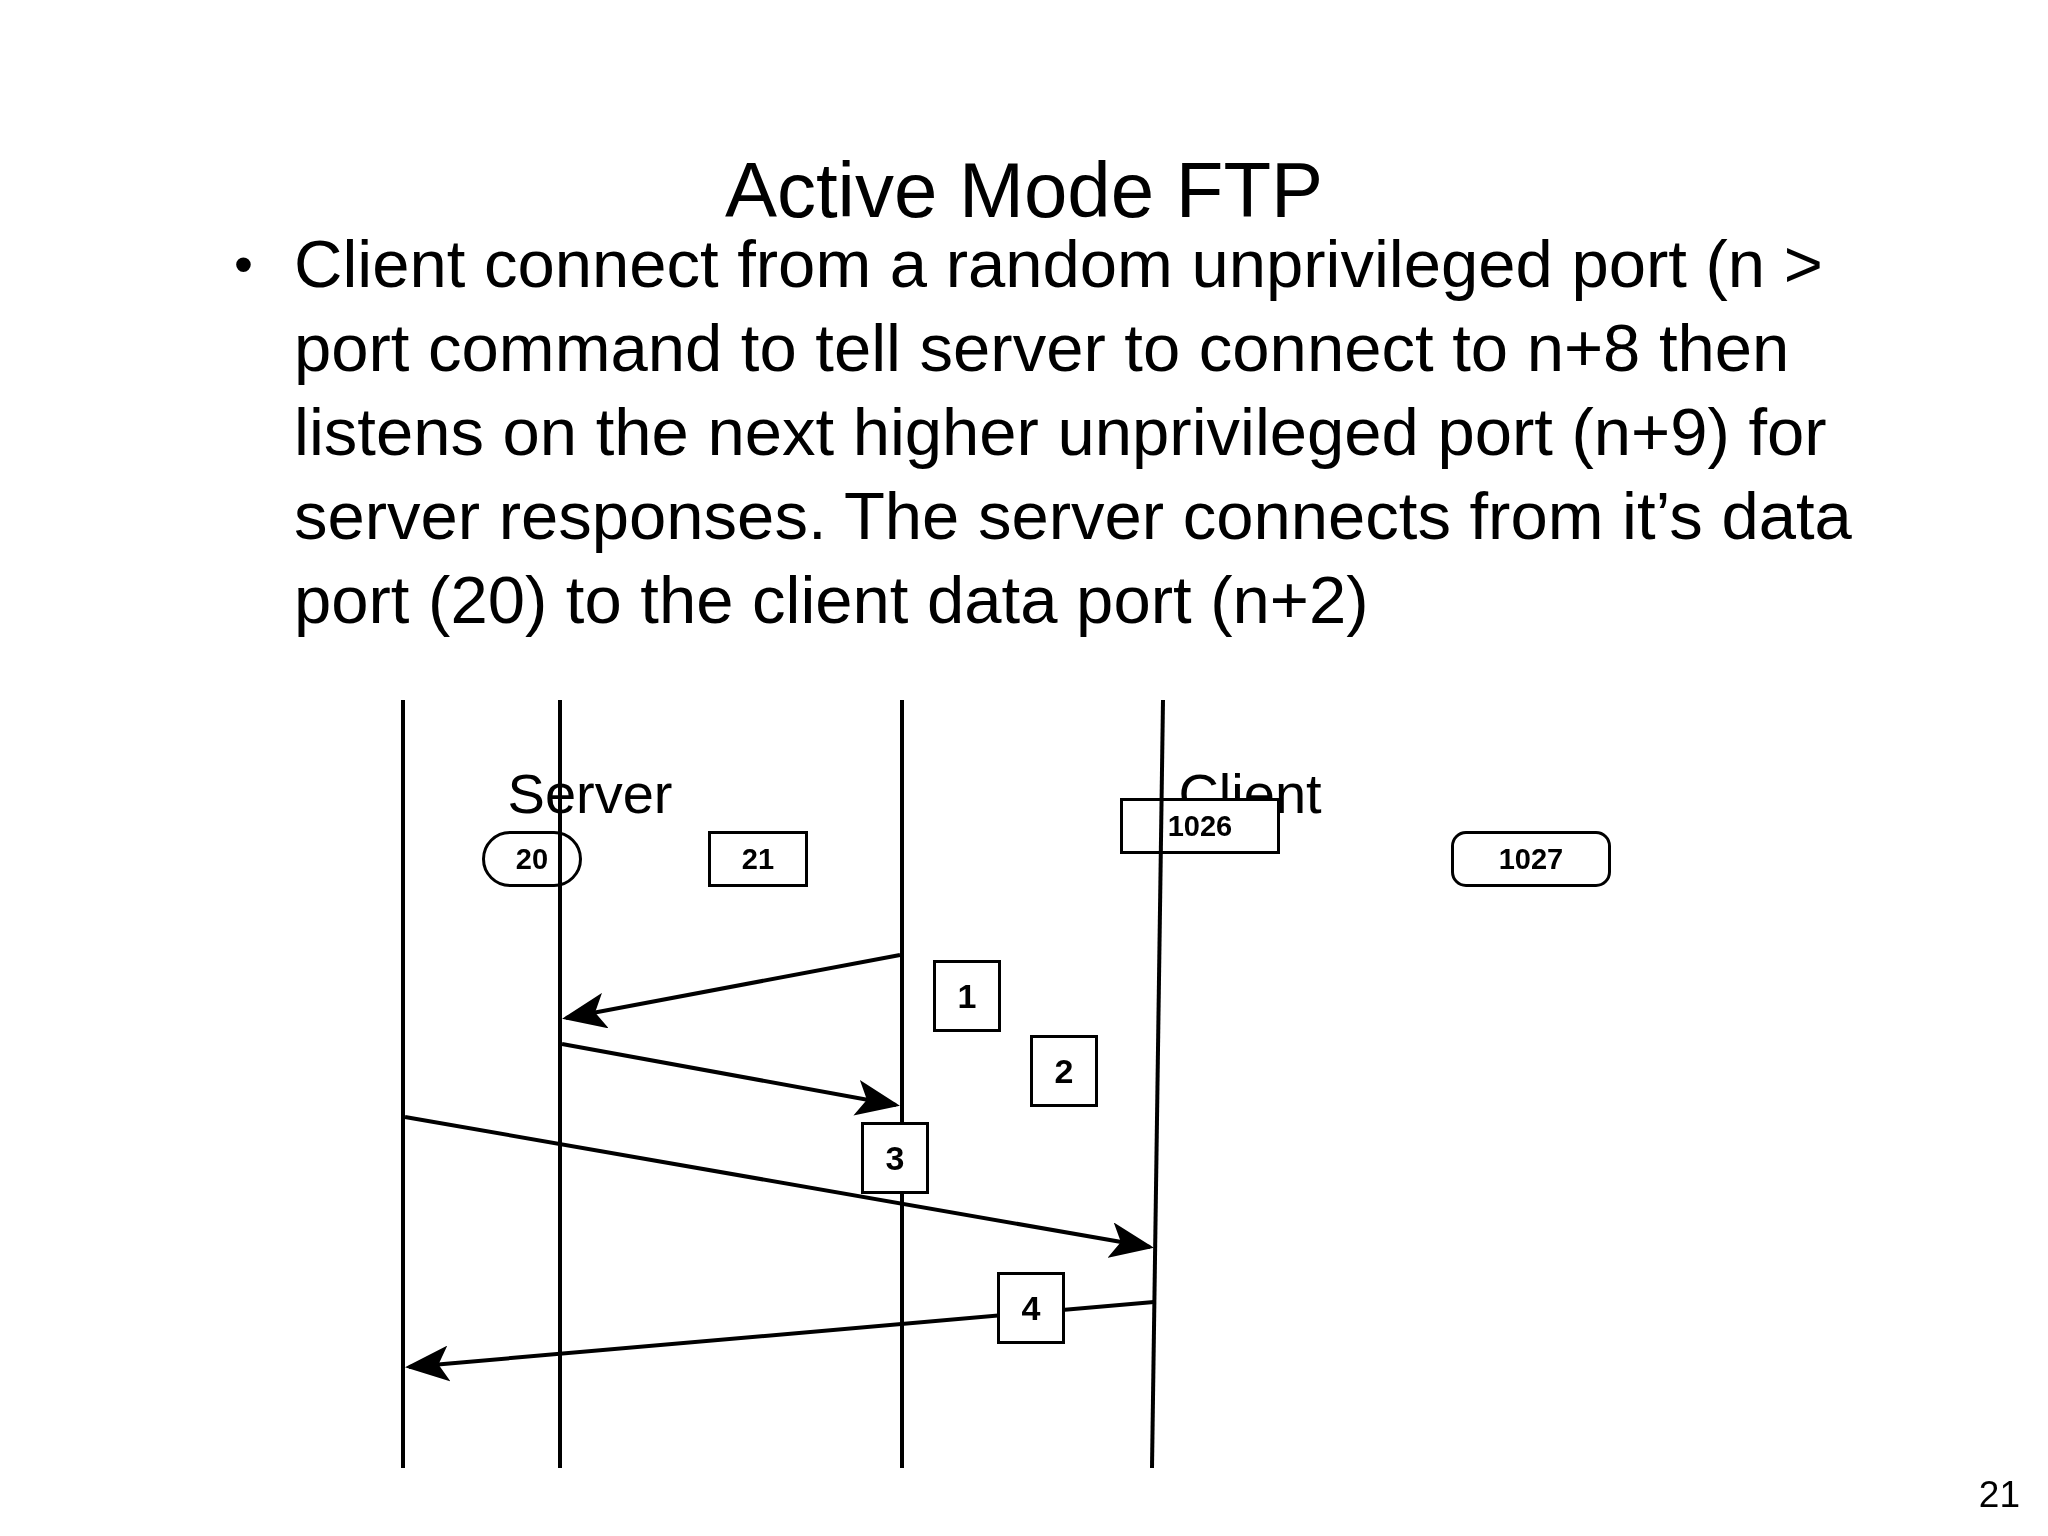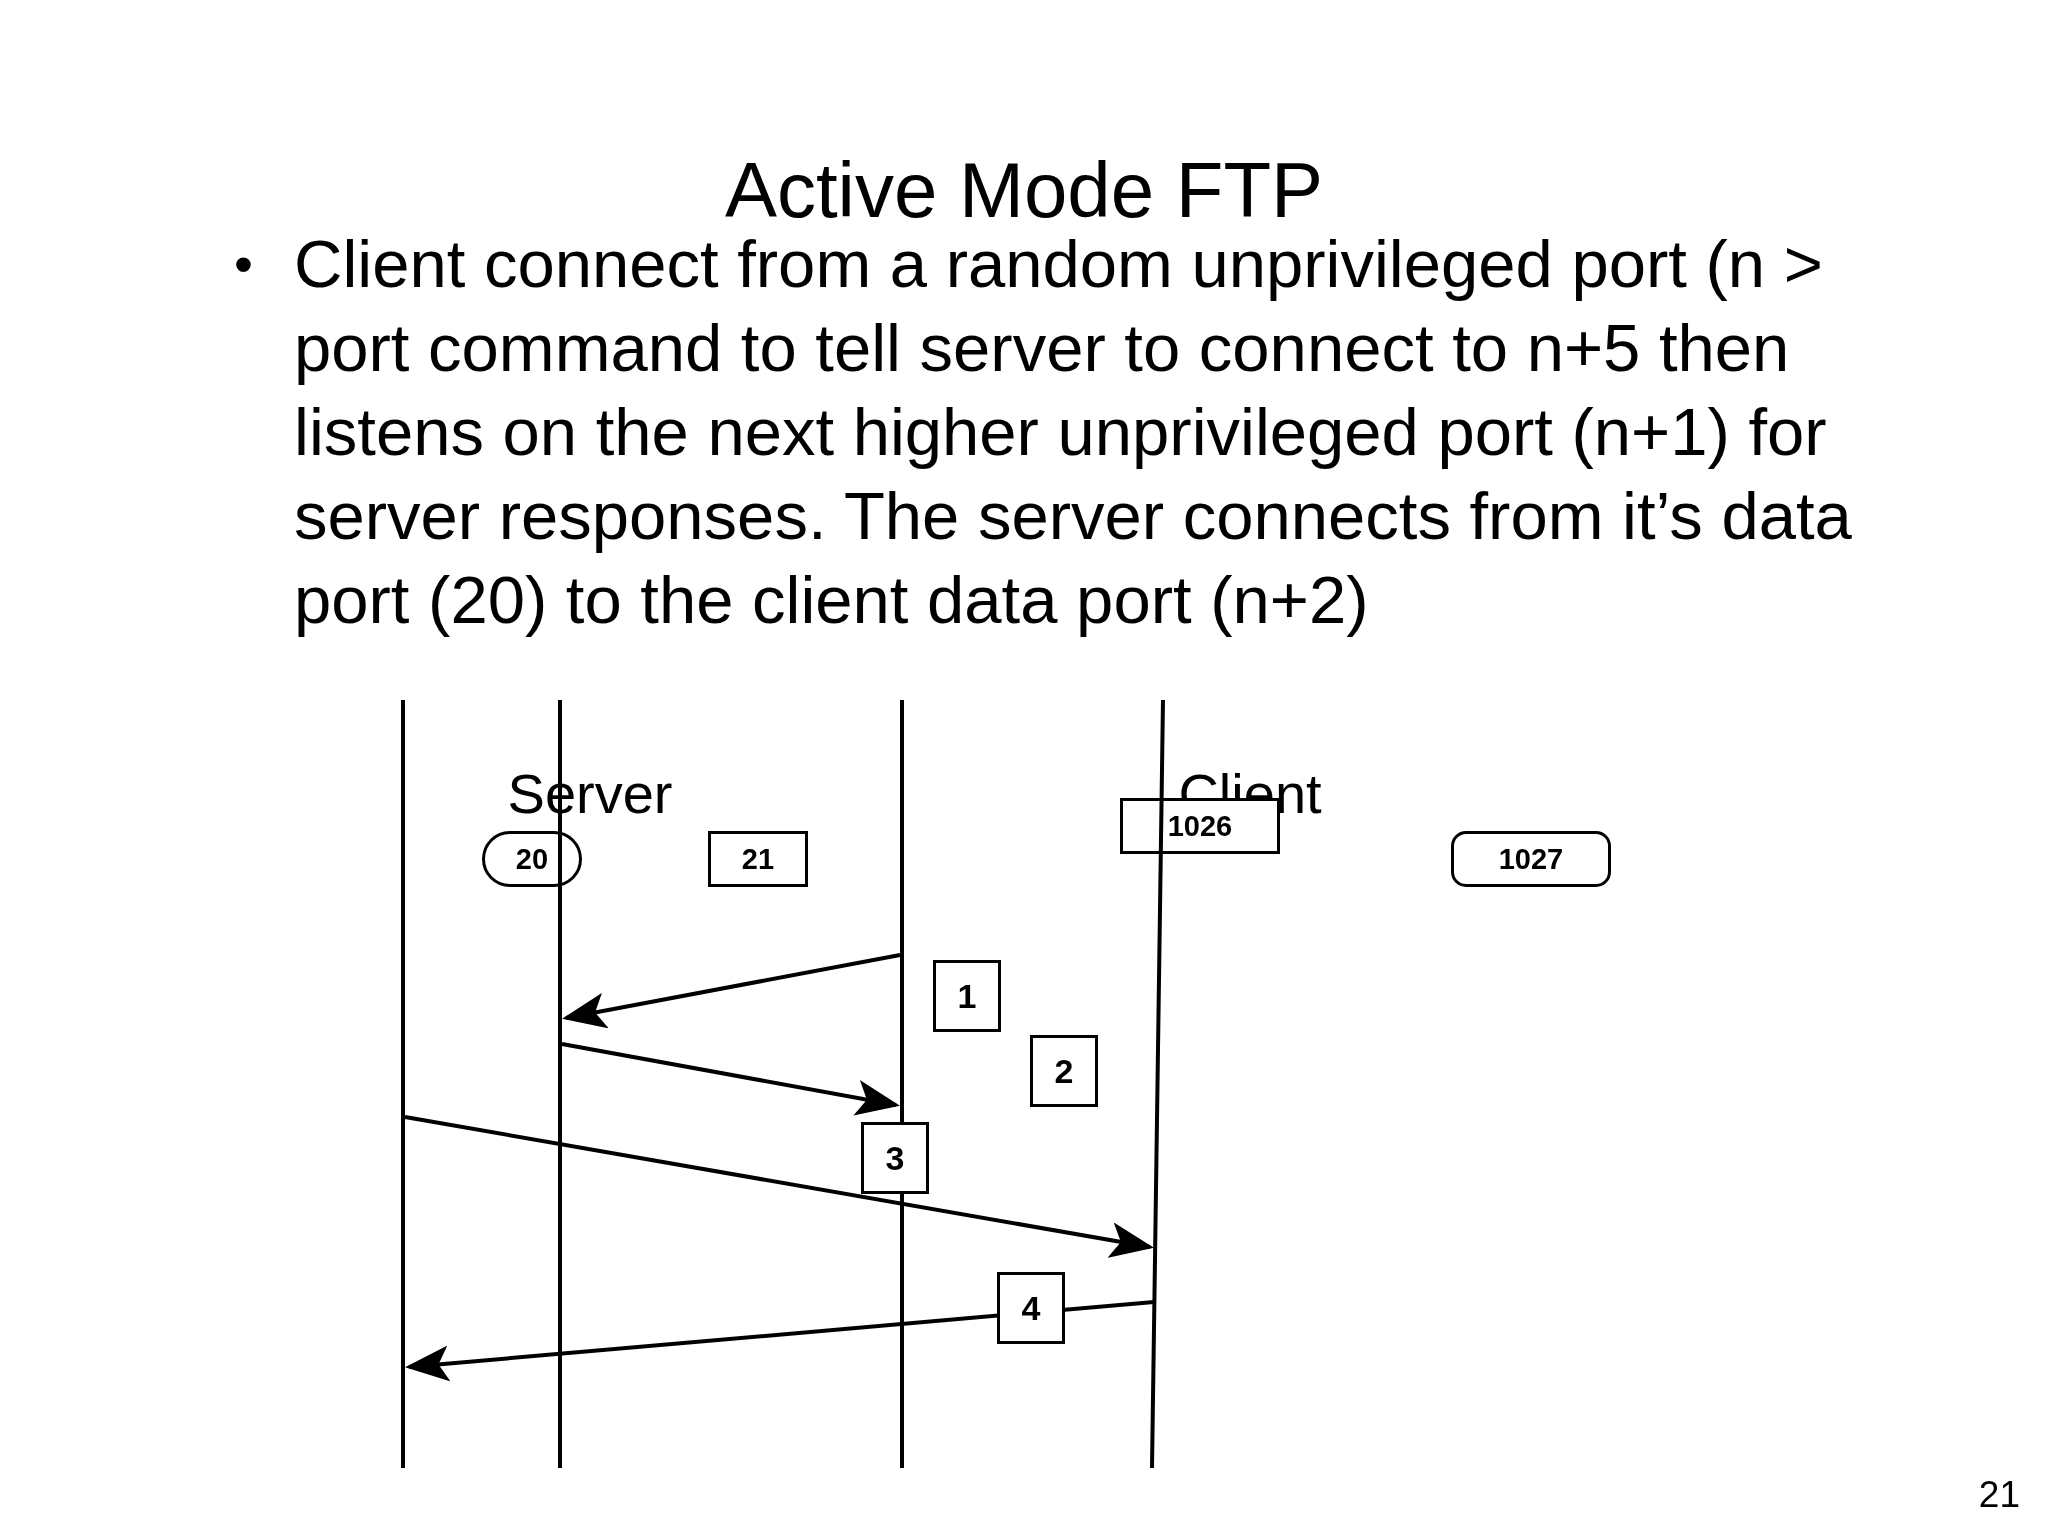--- a/index.html
+++ b/index.html
@@ -133,22 +133,22 @@
 
 <div id="slide">
 
   <h1 id="slide-title">Active Mode FTP</h1>
 
   <div id="body-block">
     <div class="bullet-row">
       <span class="bullet-mark">•</span>
       <span class="bullet-text">
         <span class="ln">Client connect from a random unprivileged port (n &gt;</span>
-        <span class="ln">port command to tell server to connect to n+5 then</span>
-        <span class="ln">listens on the next higher unprivileged port (n+1) for</span>
+        <span class="ln">port command to tell server to connect to n+8 then</span>
+        <span class="ln">listens on the next higher unprivileged port (n+9) for</span>
         <span class="ln">server responses. The server connects from it’s data</span>
         <span class="ln">port (20) to the client data port (n+2)</span>
       </span>
     </div>
   </div>
 
   <div class="party-label" id="label-server">Server</div>
   <div class="party-label" id="label-client">Client</div>
 
   <div class="port-box" id="port-20">20</div>

